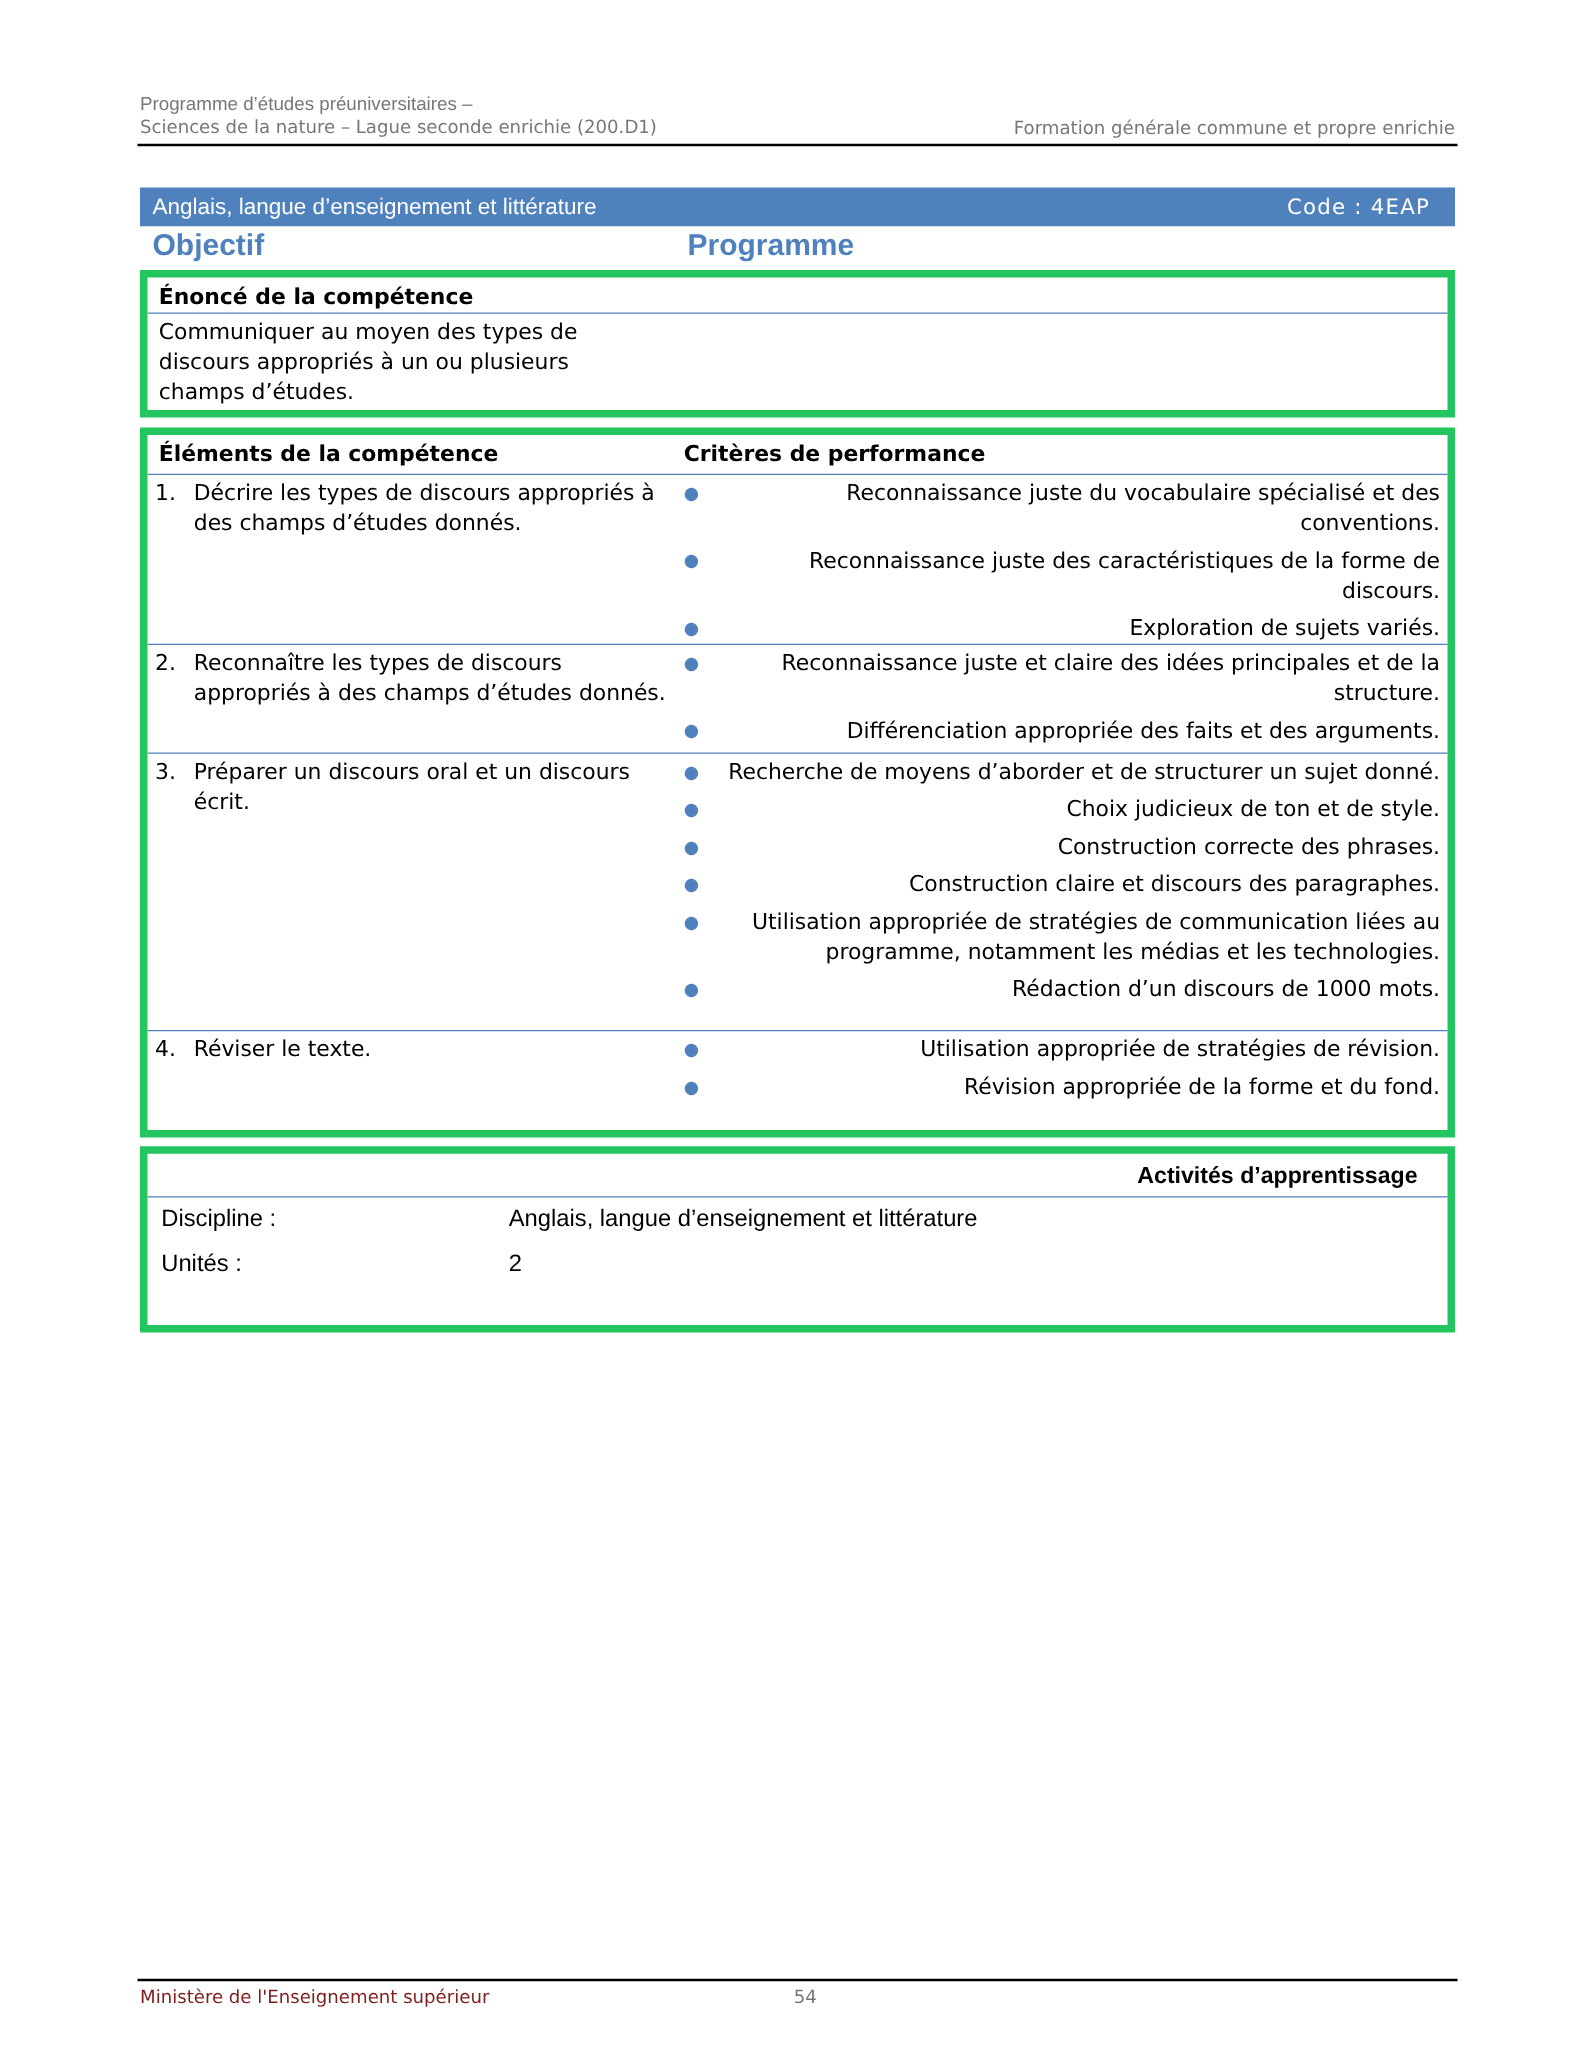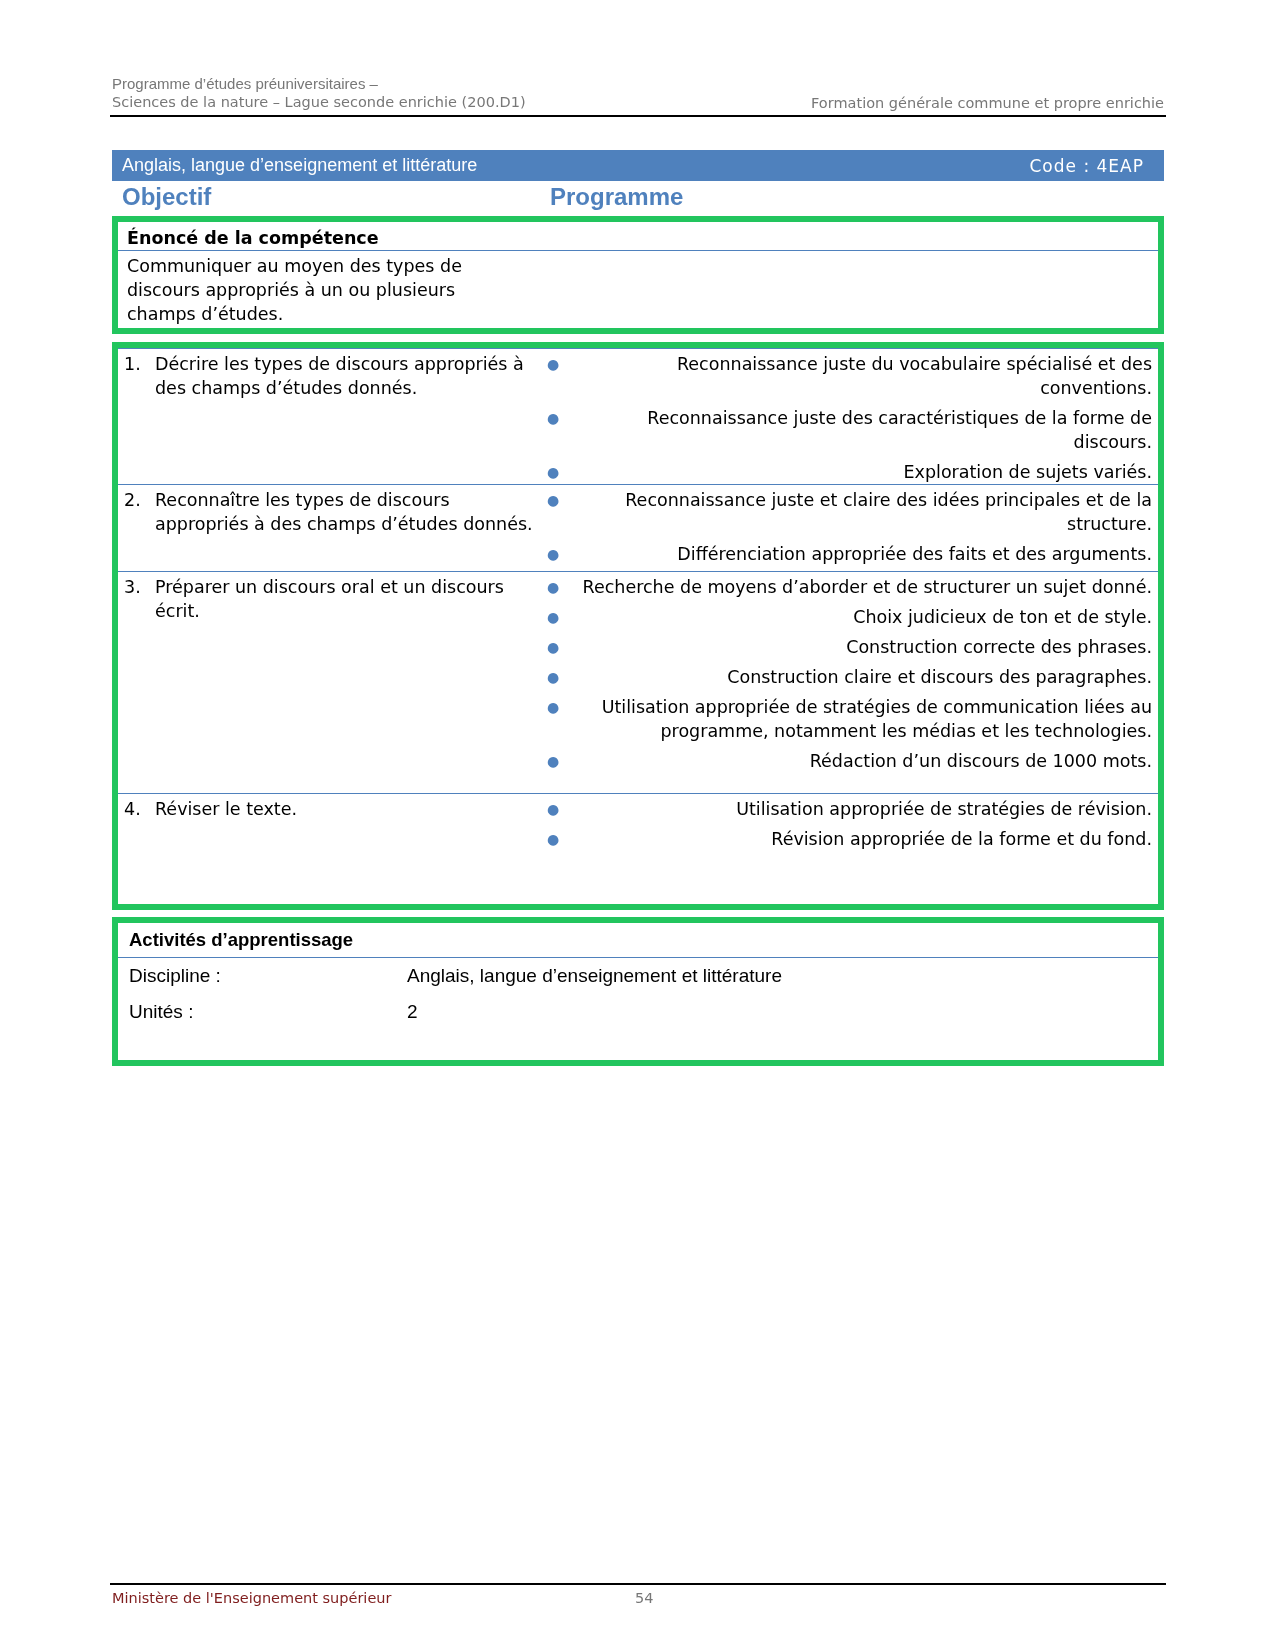--- a/index.html
+++ b/index.html
@@ -36,21 +36,21 @@
   .erow .num { width:37px; padding-left:6px; box-sizing:border-box; }
   .erow .el { width:388px; padding-top:3px; }
   .erow .num { padding-top:3px; }
   .crit { flex:1; padding-top:3px; padding-right:6px; }
   .crit .item { display:flex; margin-bottom:6px; }
   .crit .b { width:37px; color:#4f81bd; font-size:14px; padding-left:4px; box-sizing:border-box; }
   .crit .txt { flex:1;text-align:right; }
 
   .activ { top:917px; height:149px; }
   .activ .h { font-family:"Liberation Sans", sans-serif; font-weight:bold; font-size:18.5px;
-              padding:6px 11px; height:34px; box-sizing:border-box; }
+              padding:6px 24px; height:34px; box-sizing:border-box;text-align:right; }
   .activ .r { display:flex; font-family:"Liberation Sans", sans-serif; font-size:19px; height:36px;
               align-items:center; padding-left:11px; }
   .activ .r .k { width:278px; }
 
   .ftr-rule { position:absolute; left:110px; width:1056px; top:1583px; height:2px; background:#000; }
   .ftr-left { position:absolute; left:112px; top:1590px; font-size:14.5px; color:#7f1d1d; }
   .ftr-page { position:absolute; left:635px; top:1590px; font-size:14.5px; color:#777; }
 </style>
 </head>
 <body>
@@ -72,20 +72,24 @@
   <span class="std">Programme</span>
 </div>
 
 <div class="box enonce">
   <div class="h">Énoncé de la compétence</div>
   <div class="rowline"></div>
   <div class="body">Communiquer au moyen des types de discours appropriés à un ou plusieurs champs d’études.</div>
 </div>
 
 <div class="box elements">
+  <div class="hrow">
+    <div class="c1">Éléments de la compétence</div>
+    <div class="c2">Critères de performance</div>
+  </div>
   <div id="erows">
       <div class="rowline"></div>
       <div class="erow" style="height: 135px;">
         <div class="num">1.</div>
         <div class="el">Décrire les types de discours appropriés à des champs d’études donnés.</div>
         <div class="crit">
           <div class="item">
             <span class="b">●</span>
             <span class="txt">Reconnaissance juste du vocabulaire spécialisé et des conventions.</span>
           </div>

